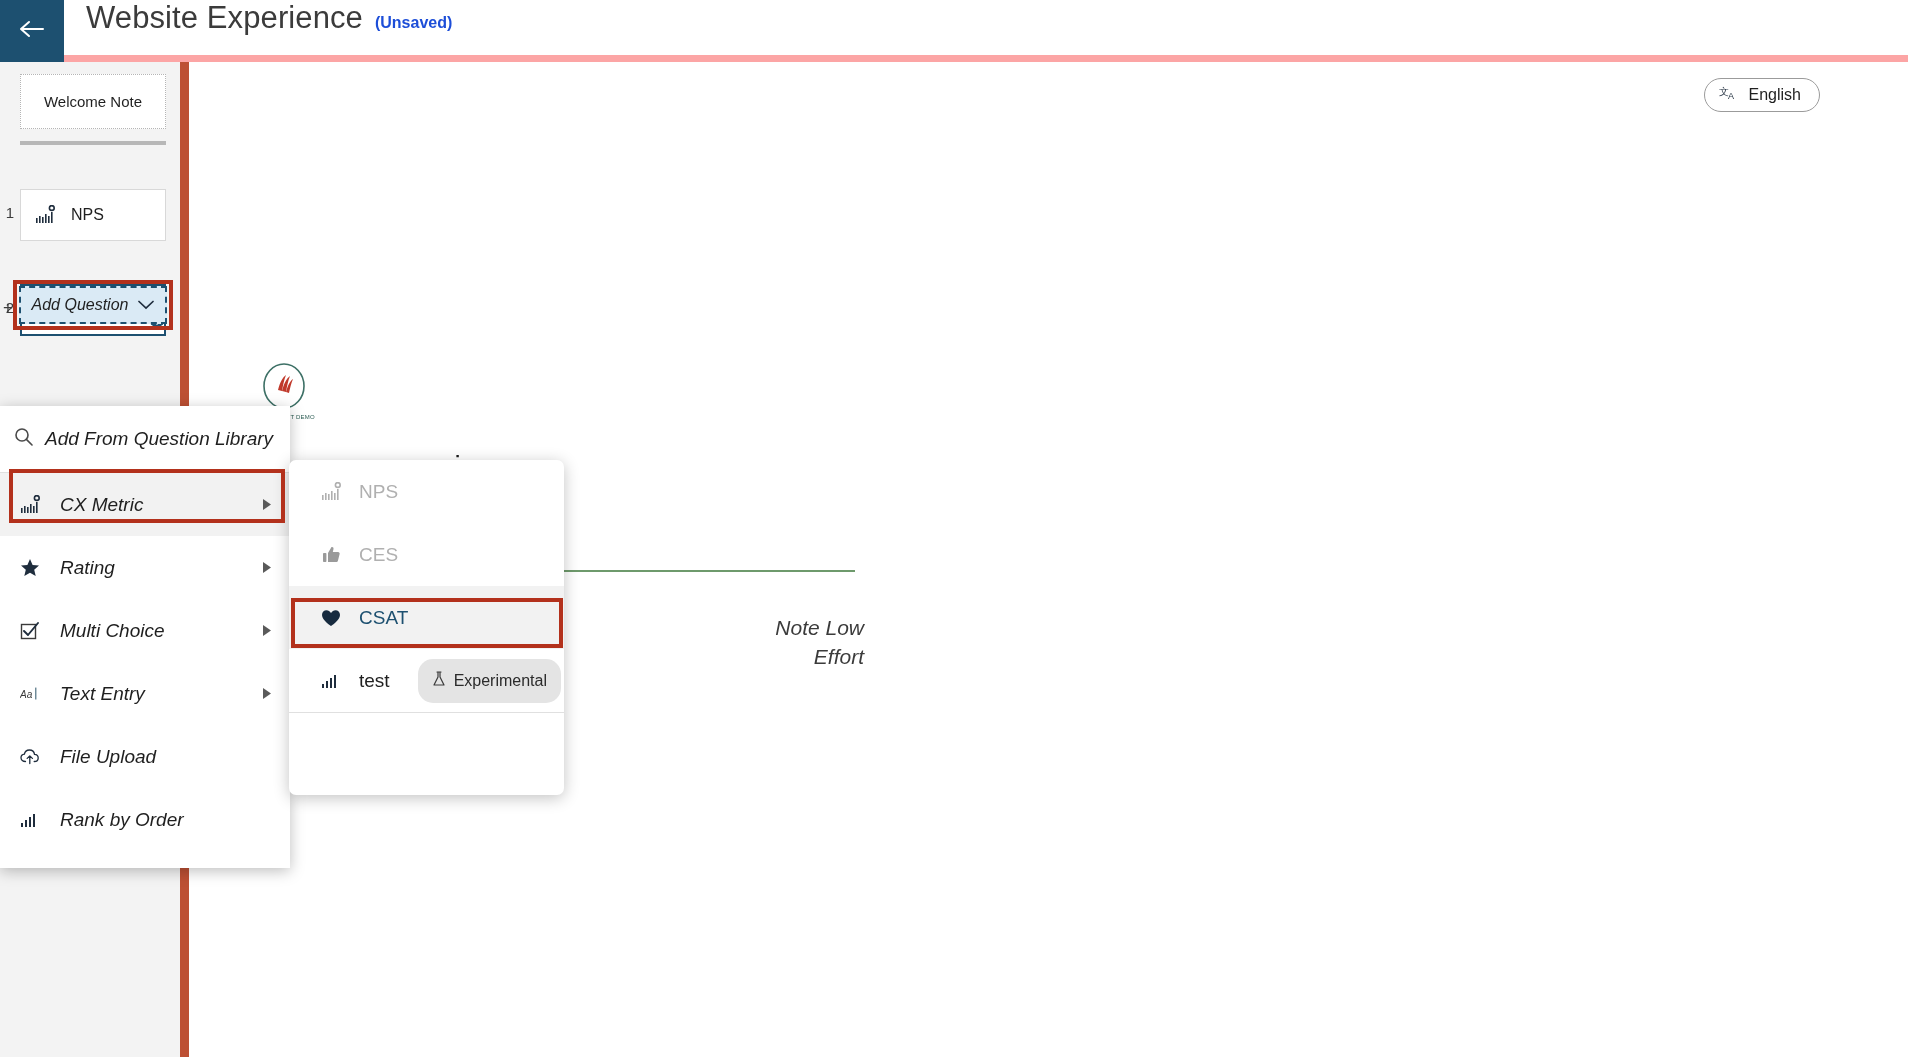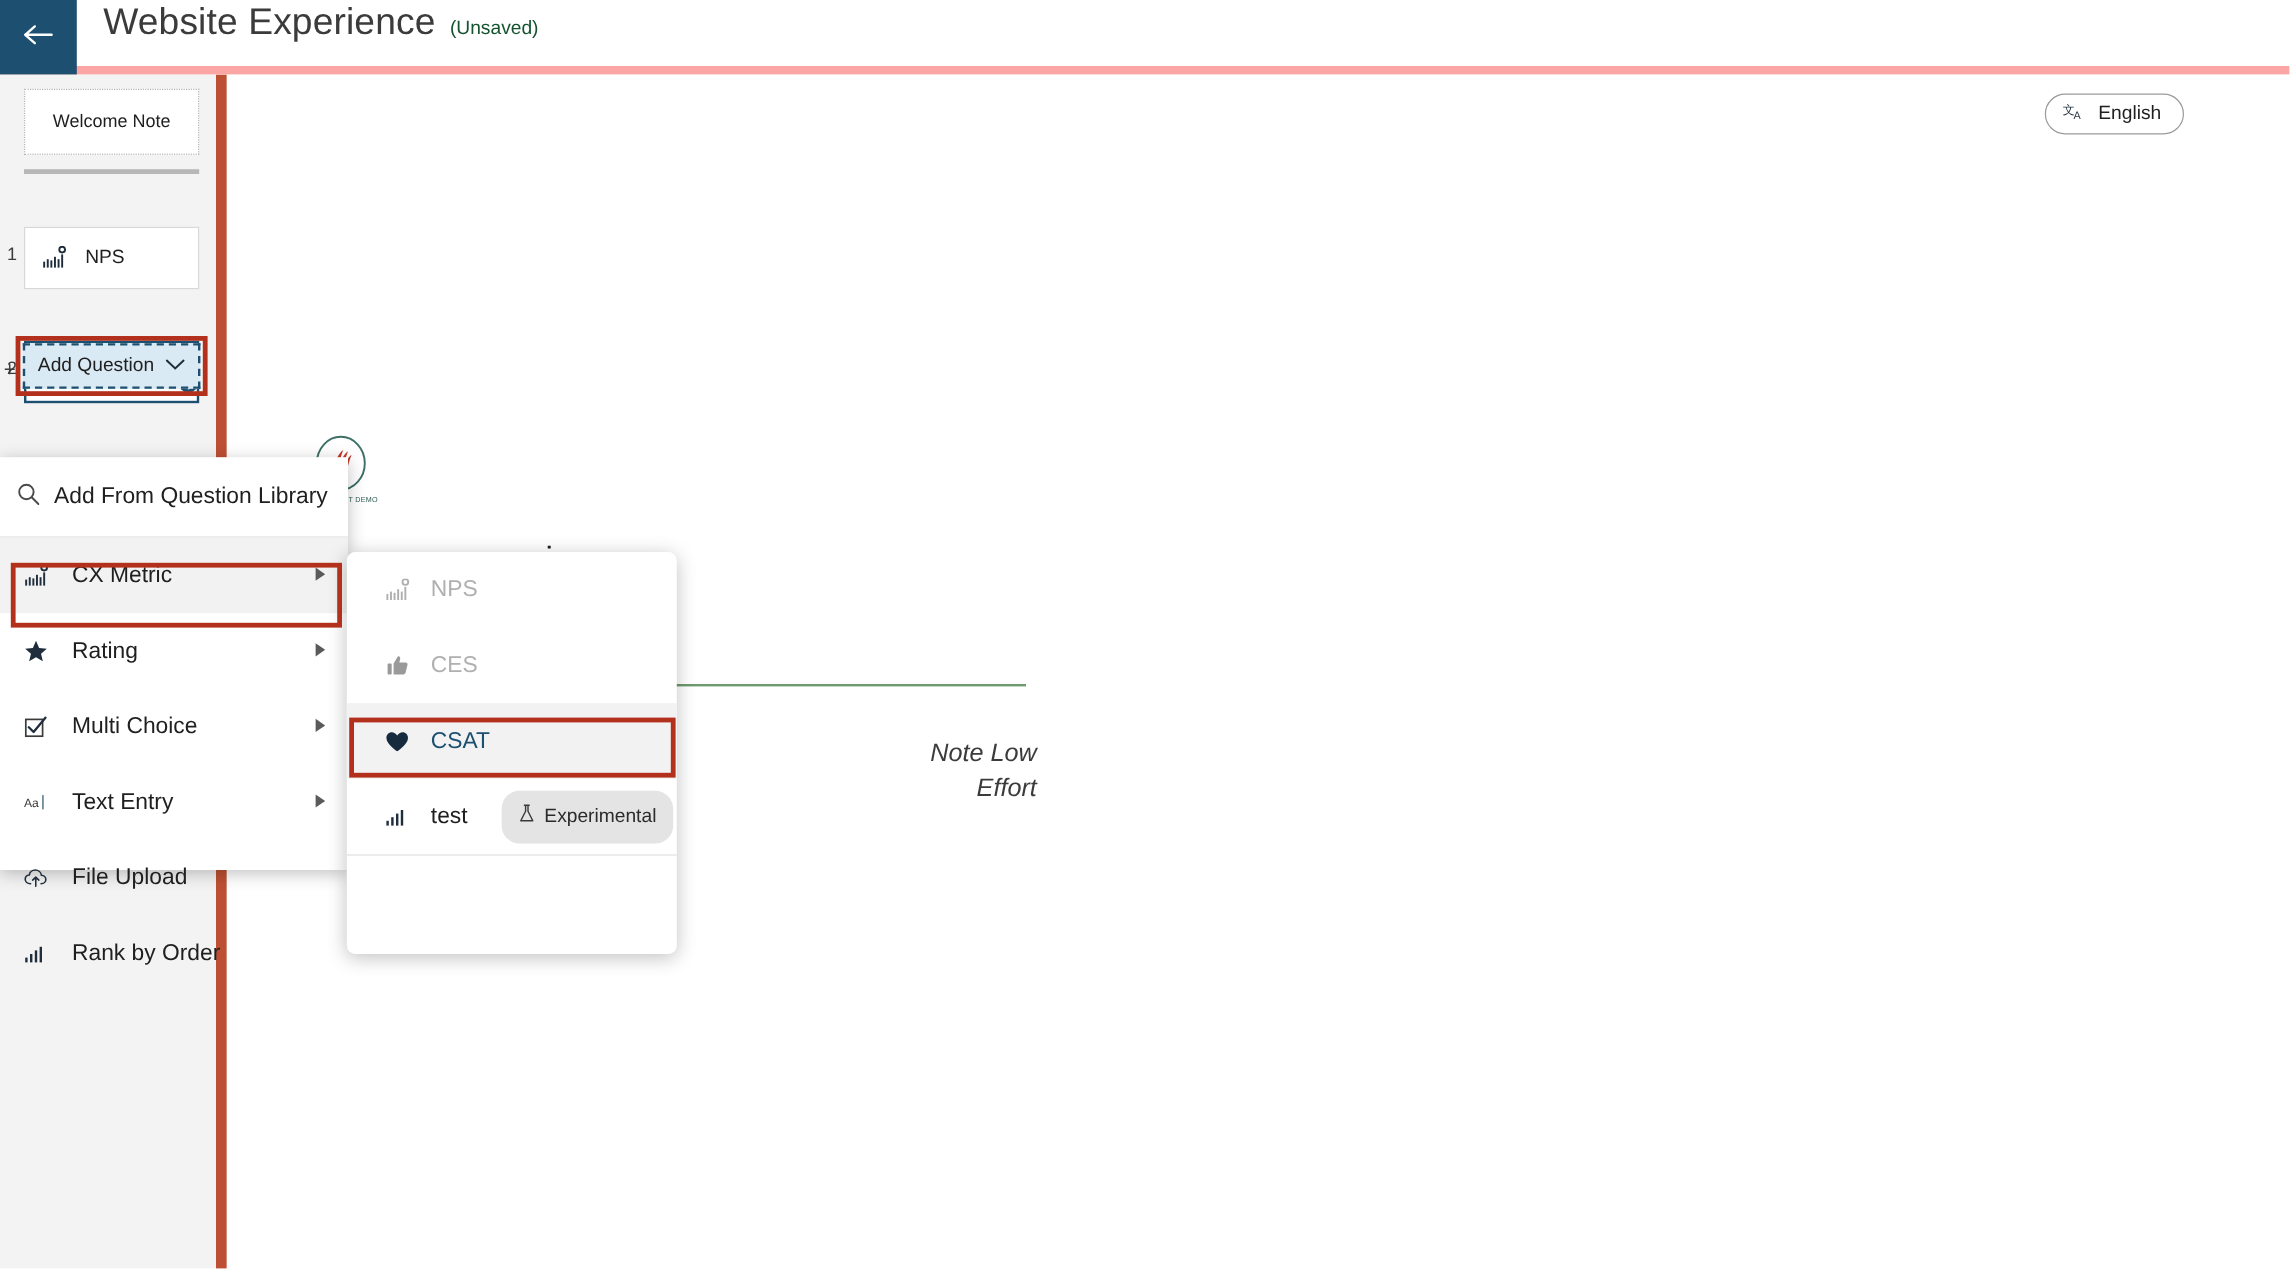--- a/index.html
+++ b/index.html
@@ -29,21 +29,21 @@
   .back-arrow { display: block; }
   .title-wrap {
     display: flex; align-items: baseline;
     padding-left: 22px;
   }
   .survey-title {
     font-size: 31px; font-weight: 400; color: #3b3b3b;
     letter-spacing: 0.1px;
   }
   .unsaved {
-    font-size: 16px; color: #14532d; margin-left: 12px;
+    font-size: 16px; color: #1d4ed8; margin-left: 12px; font-weight: bold;
   }
 
   
   .sidebar {
     position: absolute; left: 0; top: 62px;
     width: 180px; height: 1000px;
     background: #f3f3f3;
     border-right: 0;
   }
   .rail-accent {
@@ -95,21 +95,21 @@
     pointer-events: none;
   }
   .add-question {
     position: absolute; left: 19px; top: 286px;
     width: 148px; height: 38px;
     background: #daeaf5;
     border: 2px dashed #1d5070;
     display: flex; align-items: center; justify-content: center;
     gap: 10px;
     font-size: 16px; color: #1f1f1f;
-    cursor: pointer; z-index: 6;
+    cursor: pointer; z-index: 6; font-style: italic;
   }
   .plus-rail {
     position: absolute; left: 0px; top: 298px;
     font-size: 17px; color: #3b3b3b; width: 16px; text-align: center;
     z-index: 6;
   }
 
   
   .canvas {
     position: absolute; left: 189px; top: 62px;
@@ -154,25 +154,26 @@
   }
   .anchor-label {
     position: absolute; right: 1044px; top: 552px;
     width: 200px; text-align: right;
     font-size: 21px; font-style: italic; color: #3b3b3b;
     line-height: 1.38;
   }
 
   
   .menu1 {
-    position: absolute; left: 0px; top: 381px;
-    width: 290px; height: 344px;
+    position: absolute; left: 0px; top: 406px;
+    width: 290px; height: 462px;
     background: #ffffff;
     box-shadow: 0 3px 14px rgba(0,0,0,.26);
     z-index: 20;
+    font-style: italic;
   }
   .menu-lib {
     height: 66px; display: flex; align-items: center;
     padding-left: 14px; gap: 12px;
     font-size: 19px; color: #1f1f1f;
     cursor: pointer;
   }
   .menu-sep { height: 1px; background: #e0e0e0; margin: 0; }
   .menu-item {
     height: 63px; display: flex; align-items: center;

